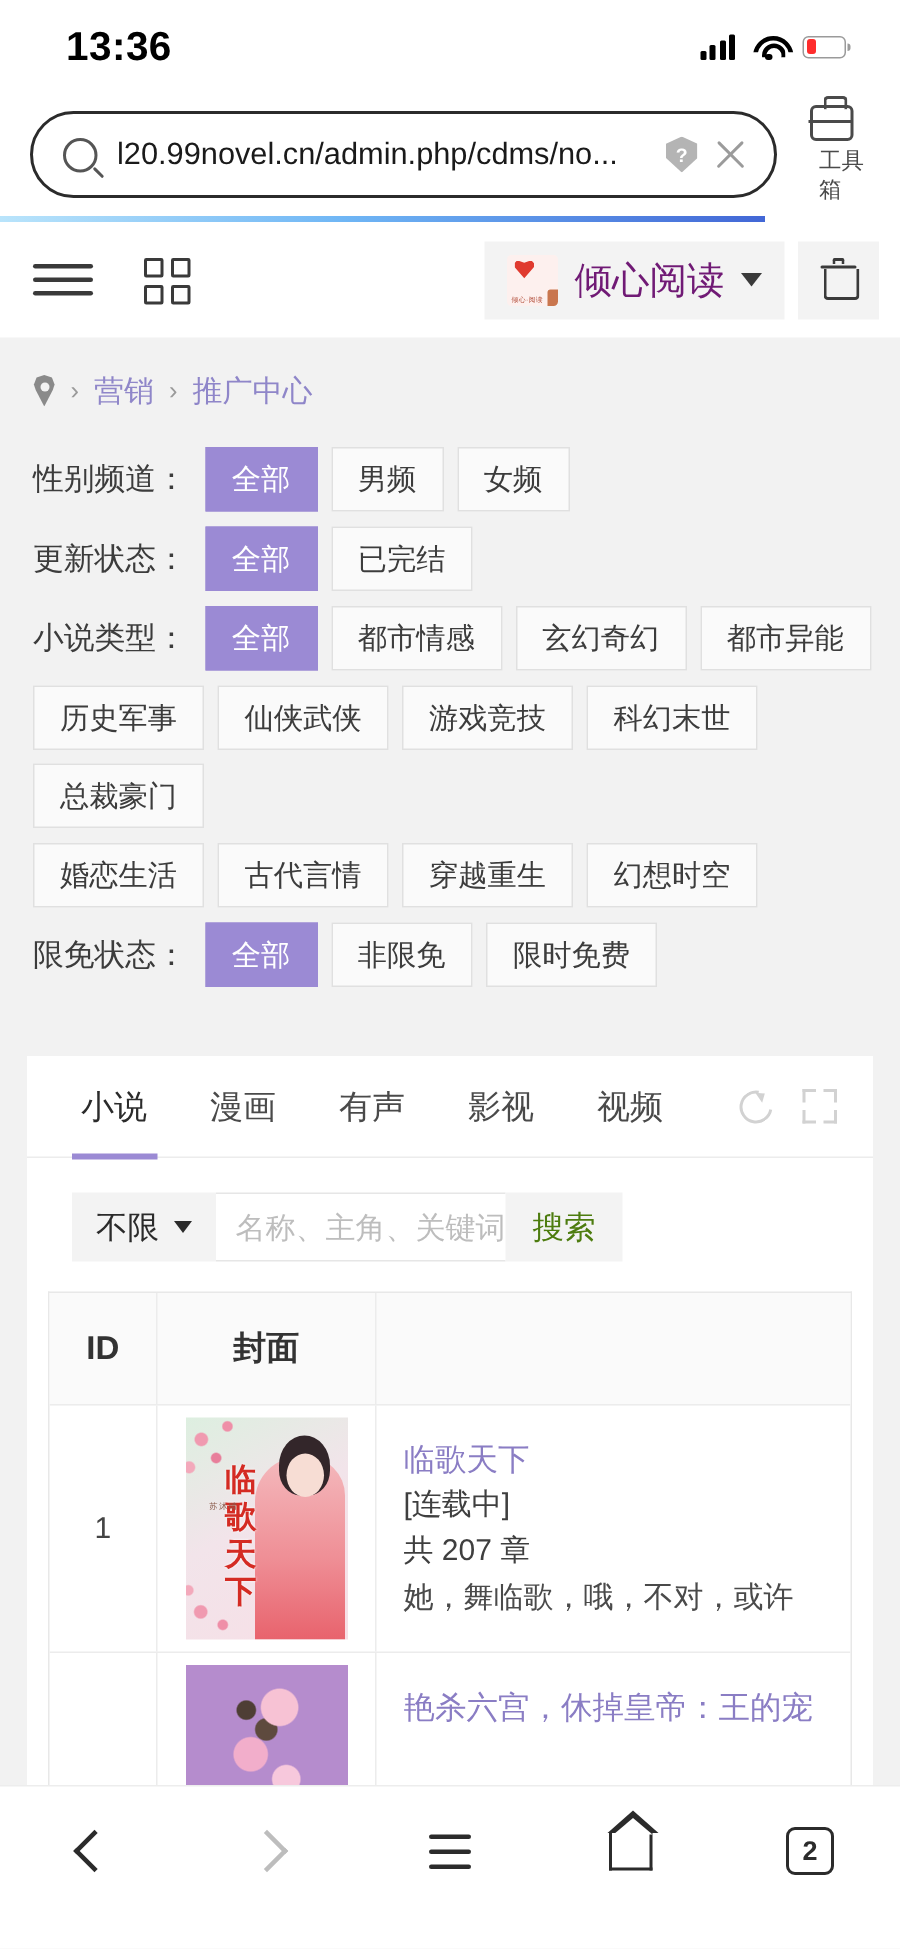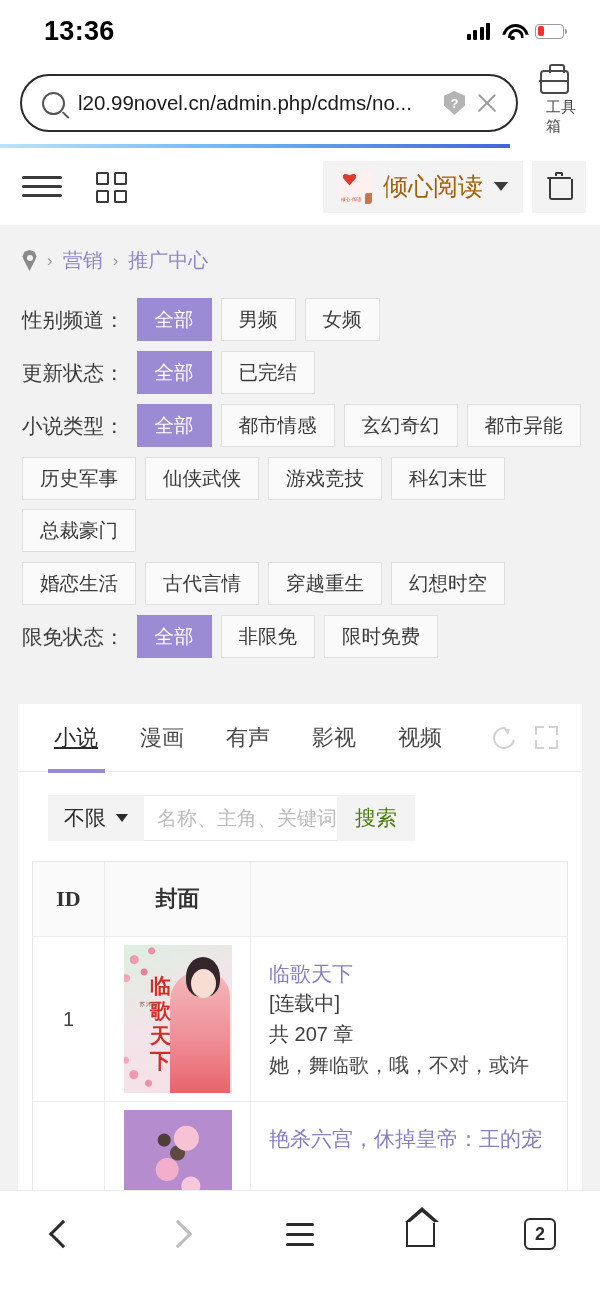--- a/index.html
+++ b/index.html
@@ -63,21 +63,21 @@
   .grid4 { width:38px; height:30px; margin-left:34px; display:grid;
     grid-template-columns:repeat(2,13px); grid-template-rows:repeat(2,13px); gap:5px; }
   .grid4 i { border:2.4px solid #3a3a3a; border-radius:1.5px; display:block; }
   .spacer { flex:1; }
   .sitebtn { height:52px; background:#f3f3f3; display:flex; align-items:center; gap:11px; padding:0 15px; }
   .sitelogo { width:34px; height:34px; background:#fdf0ee; border-radius:3px; position:relative; overflow:hidden; flex:none; }
   .sitelogo .card { position:absolute; left:9px; top:9px; width:22px; height:14px; background:#c9764e; border-radius:2px; }
   .sitelogo .heart { position:absolute; left:5px; top:4px; width:13px; height:12px; background:#e03a2f;
     clip-path:polygon(50% 100%,0 38%,0 16%,14% 0,50% 14%,86% 0,100% 16%,100% 38%); }
   .sitelogo .txt { position:absolute; left:3px; bottom:2px; font-size:4.6px; color:#b04a36; letter-spacing:.2px; }
-  .sitename { font-size:25px; color:#a16207; }
+  .sitename { font-size:25px; color:#701a75; }
   .caret { width:0; height:0; border-left:7.5px solid transparent; border-right:7.5px solid transparent; border-top:9px solid #3a3a3a; }
   .trashbtn { width:54px; height:52px; background:#f3f3f3; margin-left:9px; display:flex; align-items:center; justify-content:center; }
   .trash { width:20px; height:23px; position:relative; }
   .trash::before { content:""; position:absolute; left:0; top:4px; width:20px; height:19px;
     border:2.3px solid #3a3a3a; border-top:none; border-radius:0 0 3px 3px; }
   .trash::after { content:""; position:absolute; left:-2px; top:2px; width:24px; height:2.3px; background:#3a3a3a; border-radius:1px; }
   .trash i { position:absolute; left:6px; top:-3px; width:8px; height:4px; border:2.2px solid #3a3a3a; border-bottom:none; border-radius:2px 2px 0 0; }
 
   
   .pagebody { background:#f2f2f2; padding-bottom:6px; }
@@ -93,21 +93,21 @@
   .flabel { font-size:20.5px; color:#3c3c3c; line-height:43px; margin-right:3px; white-space:nowrap; }
   .chip { min-width:70px; height:43px; padding:0 17px; background:#fafafa; border:1px solid #e0e0e0;
     display:flex; align-items:center; justify-content:center; font-size:19.5px; color:#3c3c3c; white-space:nowrap; }
   .chip.active { background:#9b8ad4; border-color:#9b8ad4; color:#fff; }
   .frow.nolabel { padding-left:0; }
 
   
   .card { margin:14px 18px 0 18px; background:#fff; }
   .tabsbar { display:flex; align-items:center; border-bottom:1.5px solid #ececec; padding:0 16px; height:68px; }
   .tab { font-size:22px; color:#4a4a4a; padding:0 21px; height:100%; display:flex; align-items:center; position:relative; }
-  .tab:first-child { padding-left:20px;text-decoration:underline; }
+  .tab:first-child { padding-left:20px; }
   .tab.active { color:#2b2b2b; }
   .tab.active::after { content:""; position:absolute; left:14px; right:14px; bottom:-1.5px; height:3.5px; background:#9b8ad4; }
   .tabicons { margin-left:auto; display:flex; align-items:center; gap:20px; padding-right:8px; }
   .ico-refresh { width:22px; height:22px; border:2px solid #d2d2d2; border-radius:50%;
     border-right-color:transparent; position:relative; transform:rotate(-35deg); }
   .ico-refresh::after { content:""; position:absolute; right:-1px; top:1px;
     border-left:5px solid #d2d2d2; border-top:4px solid transparent; border-bottom:4px solid transparent; }
   .ico-expand { width:23px; height:23px; position:relative; }
   .ico-expand i { position:absolute; width:9px; height:9px; border:2px solid #d2d2d2; }
   .ico-expand i:nth-child(1){ left:0; top:0; border-right:none; border-bottom:none; }
@@ -122,21 +122,21 @@
     font-size:20px; color:#bdbdbd; display:flex; align-items:center; padding:0 13px; overflow:hidden; white-space:nowrap; }
   .sbtn { height:46px; background:#f3f3f3; display:flex; align-items:center; padding:0 18px; font-size:21px; color:#4d7c0f; }
 
   .tablewrap { margin:0 14px; border:1px solid #e8e8e8; border-bottom:none; overflow:hidden; }
   .trow { display:flex; border-bottom:1px solid #ececec; }
   .trow.head { background:#fafafa; }
   .cell { padding:8px 6px; display:flex; align-items:center; justify-content:center; border-right:1px solid #ececec; }
   .c-id { width:72px; flex:none; }
   .c-cover { width:146px; flex:none; }
   .c-info { flex:1; border-right:none; justify-content:flex-start; align-items:flex-start; padding:22px 0 8px 18px; overflow:hidden; }
-  .head .cell { height:74px; font-size:22px; color:#333; font-weight:700;font-family:Liberation Serif, serif; }
+  .head .cell { height:74px; font-size:22px; color:#333; font-weight:700; }
   .head .c-info { padding:0; }
   .rowid { font-size:20px; color:#444; }
 
   .cover { width:108px; height:148px; position:relative; overflow:hidden; }
   .cover1 { background:linear-gradient(150deg,#ddefe0 0%,#f2e4ea 45%,#f7dfe6 100%); }
   .cover1 .lady { position:absolute; right:2px; bottom:0; width:60px; height:122px;
     background:linear-gradient(180deg,#f4b9bd 0%,#ef8f96 55%,#e8636d 100%);
     border-radius:30px 26px 0 0; }
   .cover1 .hair { position:absolute; right:12px; top:12px; width:34px; height:40px; background:#33262a; border-radius:50% 50% 42% 42%; }
   .cover1 .face { position:absolute; right:16px; top:24px; width:25px; height:29px; background:#f7ddd4; border-radius:50%; }

